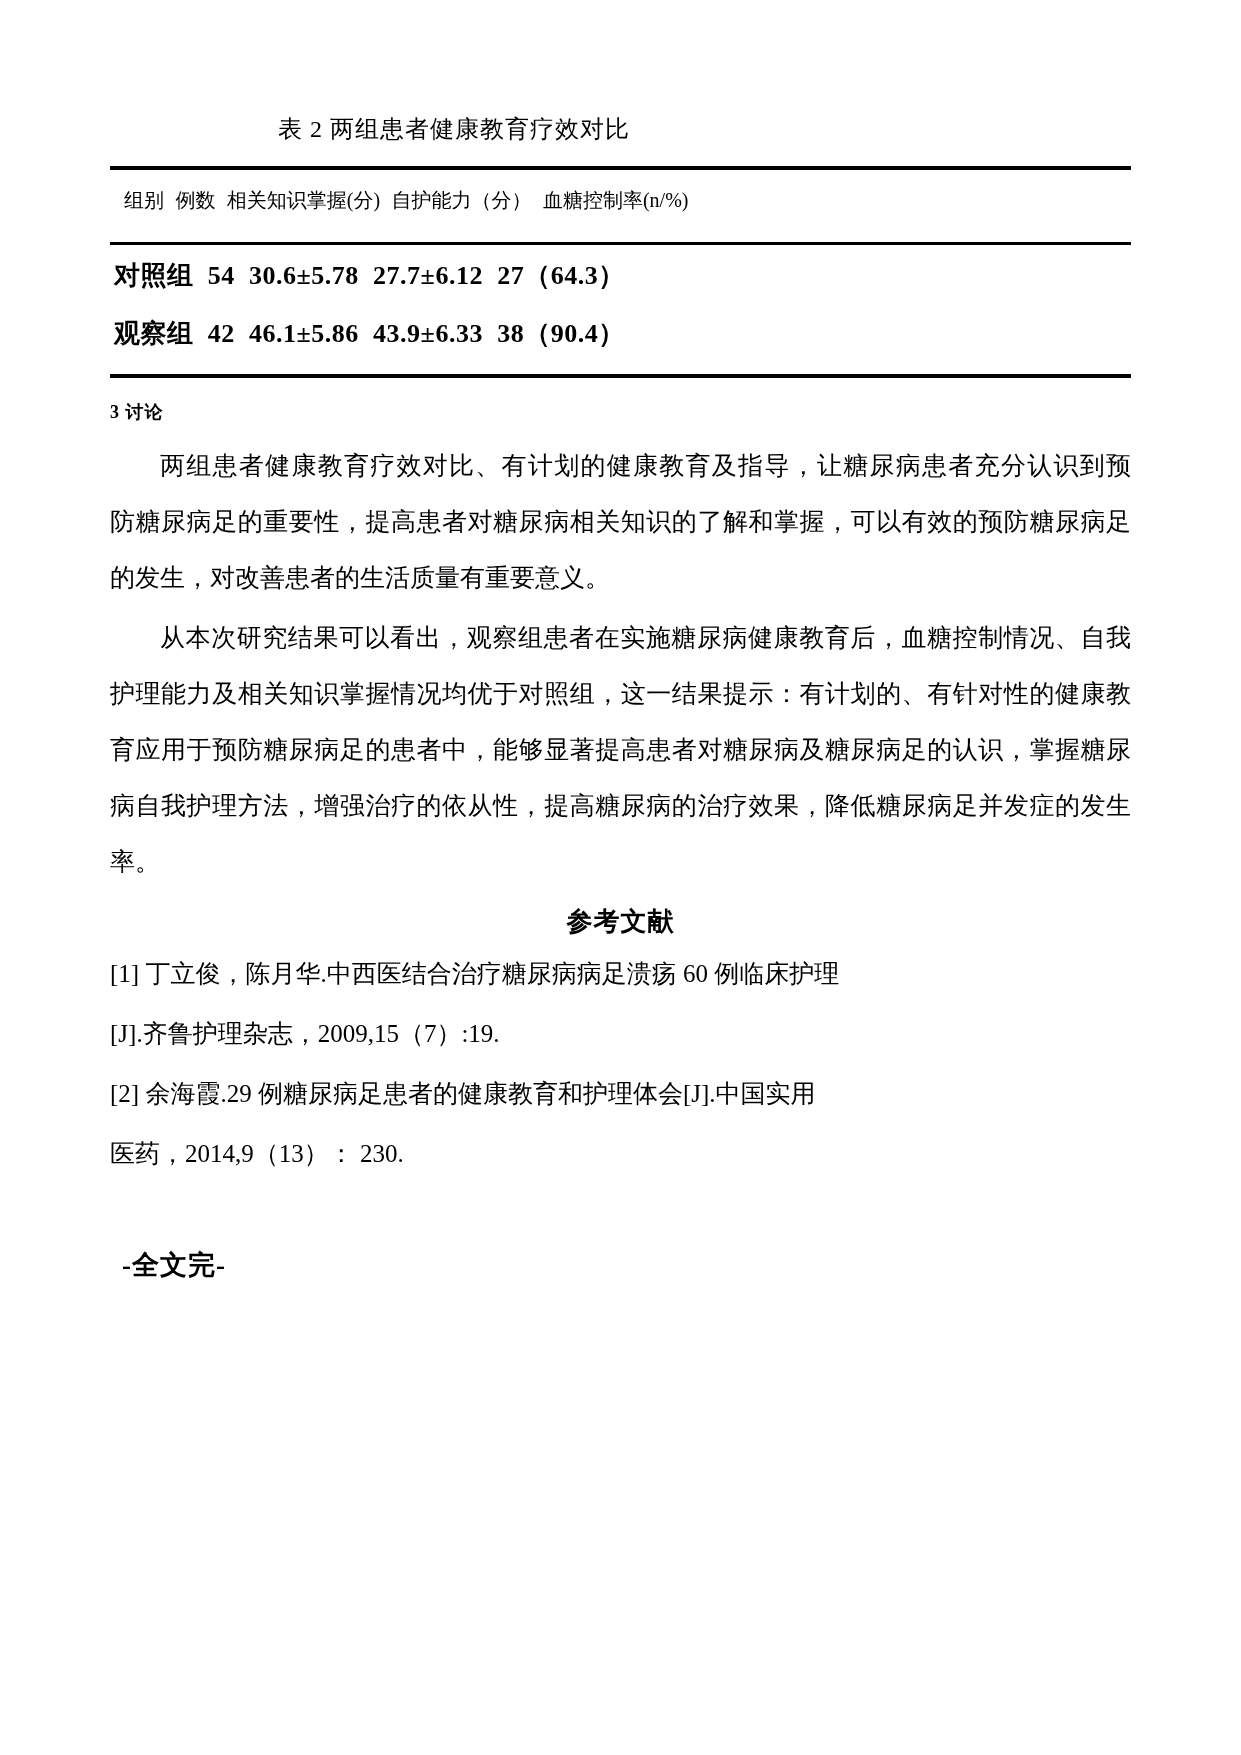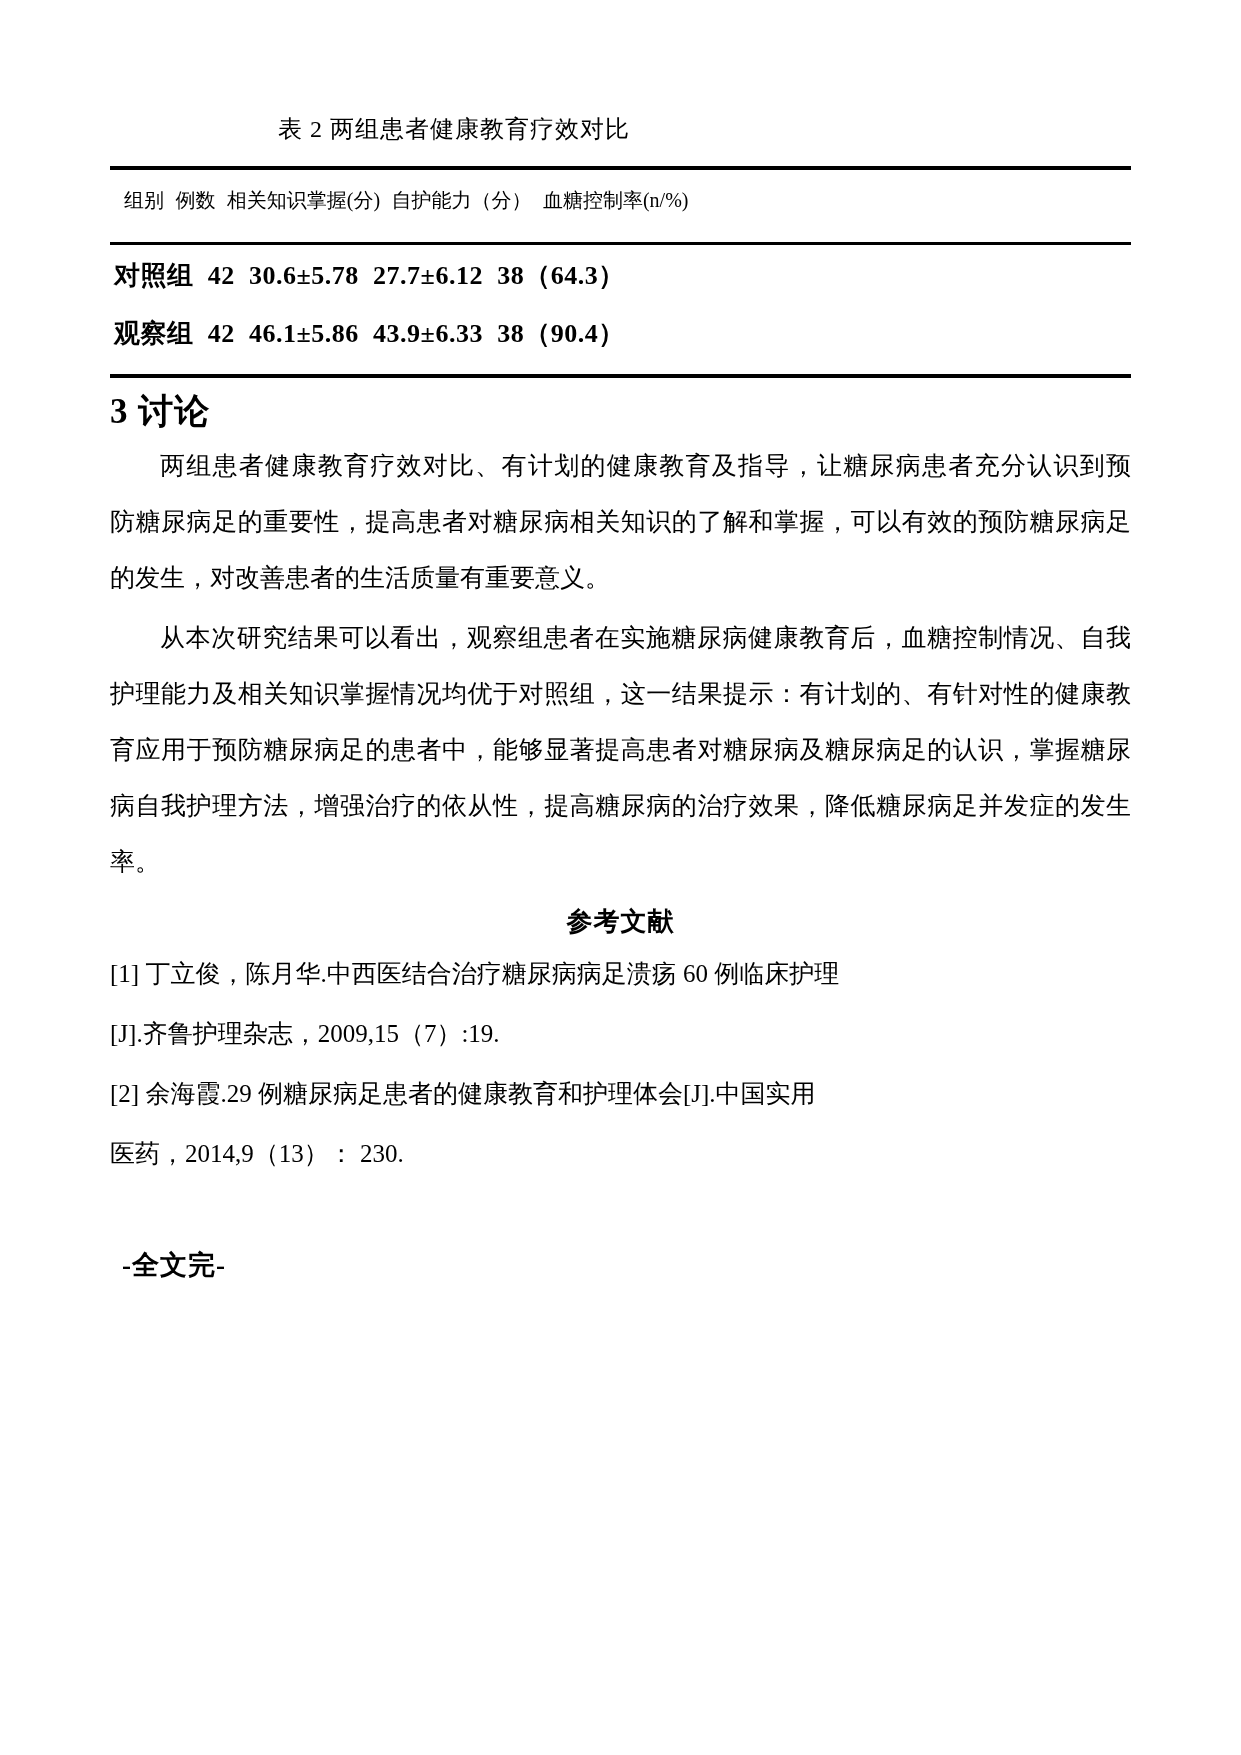--- a/index.html
+++ b/index.html
@@ -47,21 +47,21 @@
     line-height: 32px;
     padding-left: 4px;
     word-spacing: 0.28em;
     letter-spacing: 0.5px;
   }
   .t-row.first  { margin-top: 15px; }
   .t-row.second { margin-top: 26px; }
 
   
   .sec-heading {
-    font-size: 35px;
+    font-size: 18px;
     font-weight: bold;
     line-height: 32px;
     margin-top: 18px;
     letter-spacing: 1px;
   }
   .para { margin-top: 10px; }
   .para.p2 { margin-top: 4px; }
   .bodyline {
     font-size: 25px;
     line-height: 56px;
@@ -106,21 +106,21 @@
 <div class="page">
 
   <div class="table-title">表 2 两组患者健康教育疗效对比</div>
 
   <div class="rule rule-top"></div>
 
   <div class="t-header">组别 例数 相关知识掌握(分) 自护能力（分） 血糖控制率(n/%)</div>
 
   <div class="rule rule-mid"></div>
 
-  <div class="t-row first">对照组 42 30.6±5.78 27.7±6.12 38（64.3）</div>
+  <div class="t-row first">对照组 54 30.6±5.78 27.7±6.12 27（64.3）</div>
   <div class="t-row second">观察组 42 46.1±5.86 43.9±6.33 38（90.4）</div>
 
   <div class="rule rule-bottom"></div>
 
   <div class="sec-heading">3 讨论</div>
 
   <div class="para p1">
     <div class="bodyline fill indent">两组患者健康教育疗效对比、有计划的健康教育及指导，让糖尿病患者充分认识到预</div>
     <div class="bodyline fill">防糖尿病足的重要性，提高患者对糖尿病相关知识的了解和掌握，可以有效的预防糖尿病足</div>
     <div class="bodyline">的发生，对改善患者的生活质量有重要意义。</div>

